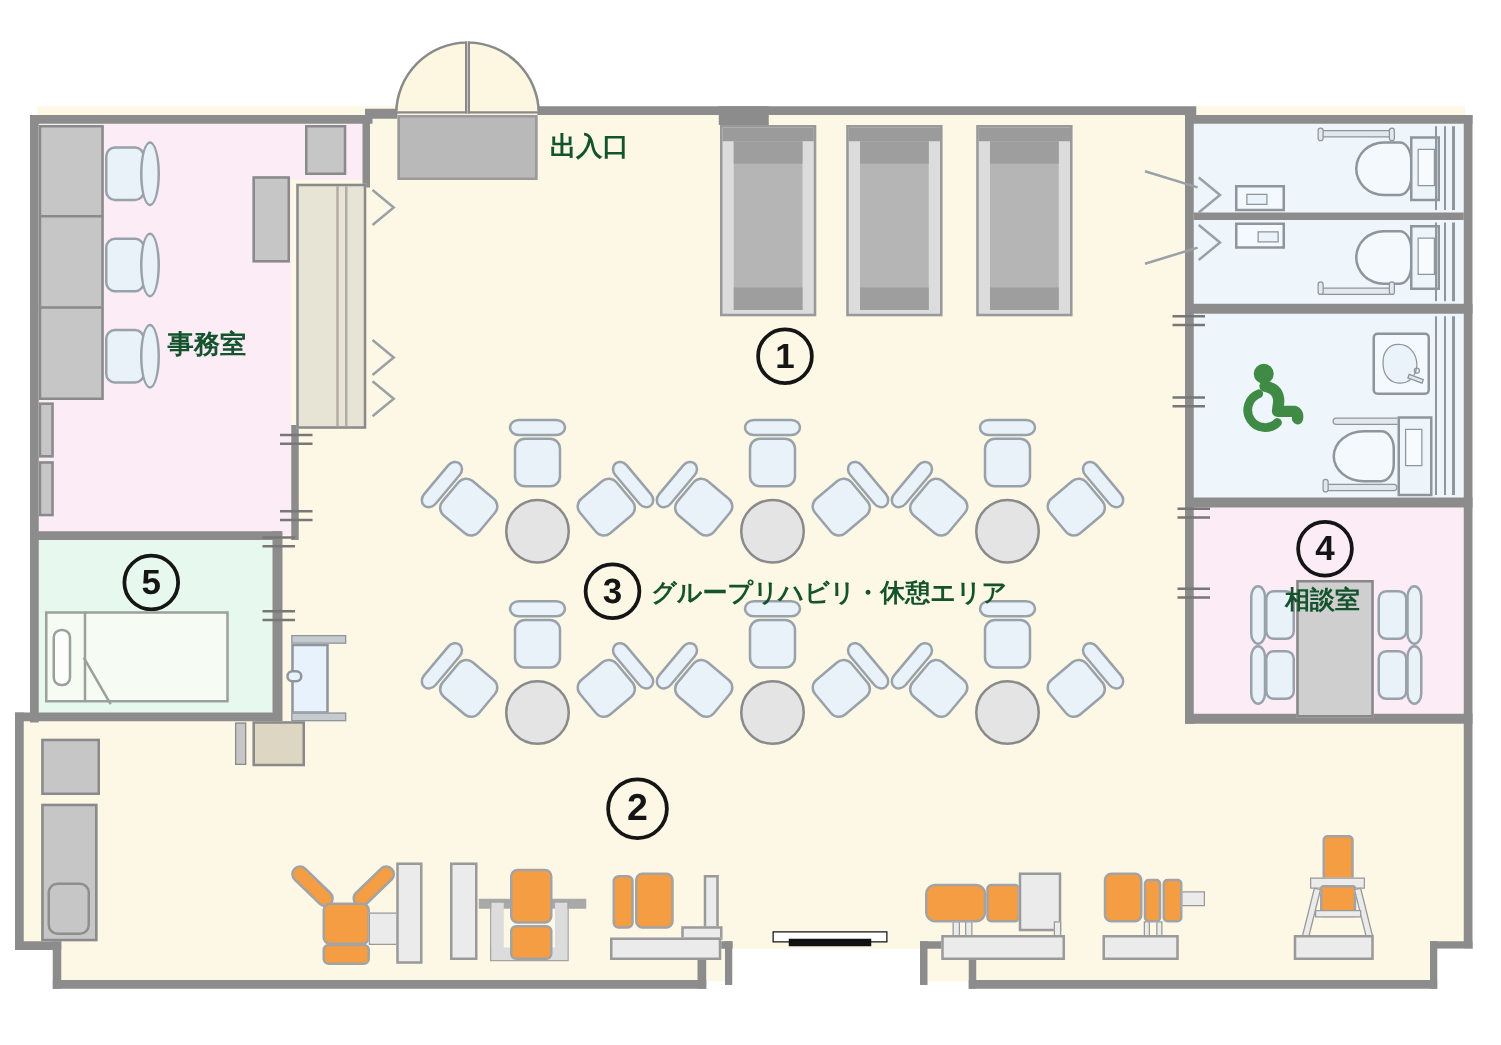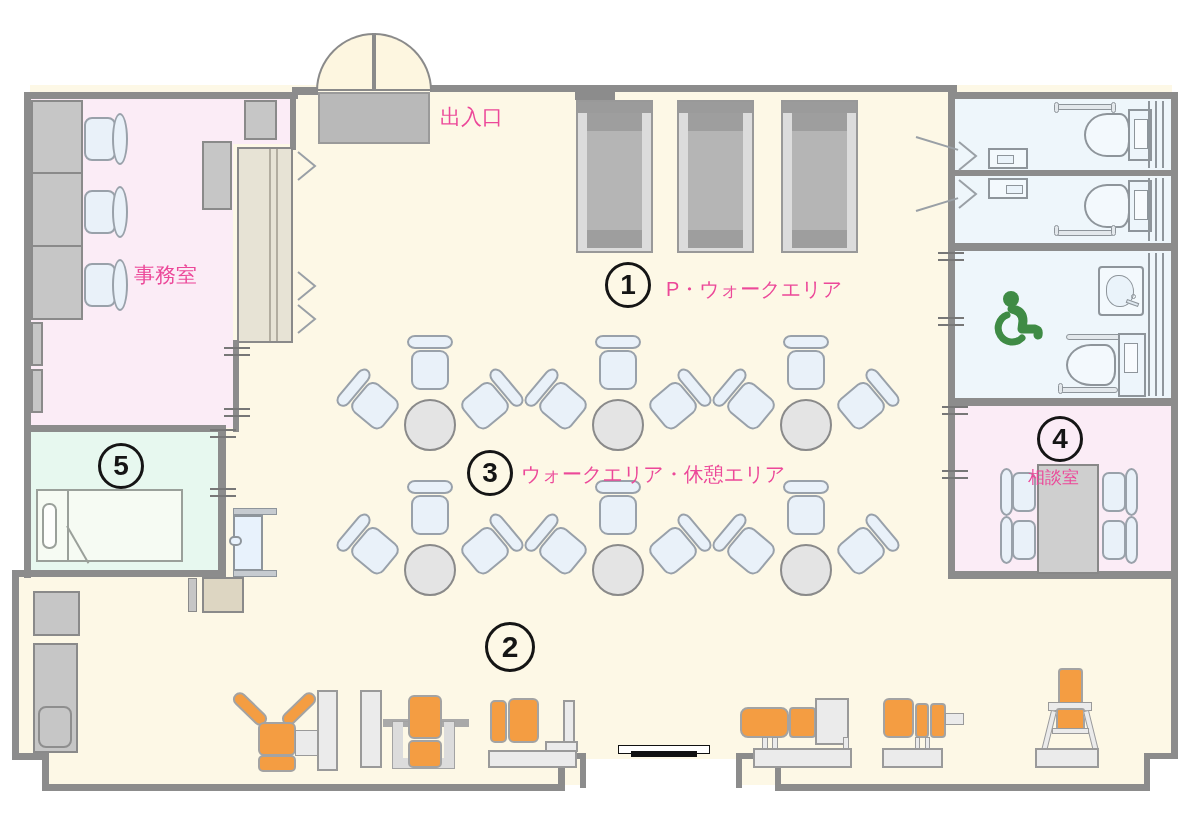--- a/index.html
+++ b/index.html
@@ -5,21 +5,21 @@
   *{box-sizing:border-box;margin:0;padding:0}
   body{background:#fff;font-family:"Liberation Sans","DejaVu Sans",sans-serif}
   #plan{position:relative;width:1201px;height:836px;background:#fff;overflow:hidden}
   .a{position:absolute}
   .floor{background:var(--floor,#fdf8e6)}
   .room-pink{background:var(--room-pink,#fbecf6)}
   .room-green{background:var(--room-green,#e7f8ef)}
   .room-blue{background:var(--room-blue,#eef6fb)}
   .w{position:absolute;background:var(--wall,#8c8c8c)}
   .white{background:#fff}
-  .lbl{font-weight:normal;color:#ec4899;white-space:nowrap}
+  .lbl{font-weight:bold;color:#14532d;white-space:nowrap}
   .numc{border:3px solid #151515;border-radius:50%;display:flex;align-items:center;justify-content:center;
         font-weight:bold;color:#151515;background:transparent}
   
   .gray{background:#c6c6c6;border:2px solid #8a8a8a}
   .lightgray{background:#ebebeb;border:2px solid #9a9a9a}
   .beige{background:#ddd6c2;border:2px solid #8a8a8a}
   
   .tread{width:77px;height:153px;background:#dcdcdc;border:2px solid #999}
   .t-console{position:absolute;left:0;top:0;right:0;height:11px;background:#9b9b9b}
   .t-belt{position:absolute;left:9px;right:9px;top:11px;bottom:3px;background:#b5b5b5}
@@ -194,21 +194,20 @@
       </div>
     </div>
   <div class="a tread" style="left:781px;top:100px">
       <div class="t-console"></div>
       <div class="t-belt">
         <div class="t-bandtop"></div>
         <div class="t-bandbot"></div>
       </div>
     </div>
   <div class="a numc" style="left:605px;top:262px;width:46px;height:46px;font-size:28px">1</div>
-  <div class="a lbl" style="left:666px;top:276px;font-size:20px">P・ウォークエリア</div>
 
   <div class="a group" style="left:345px;top:335px">
     <div class="tchair" style="left:60px;top:0">
         <div class="back"></div>
         <div class="seat"></div>
       </div>
     <div class="tchair" style="left:0;top:38px;transform:rotate(-50deg)">
         <div class="back"></div>
         <div class="seat"></div>
       </div>
@@ -287,21 +286,21 @@
         <div class="back"></div>
         <div class="seat"></div>
       </div>
     <div class="tchair" style="left:120px;top:38px;transform:rotate(50deg)">
         <div class="back"></div>
         <div class="seat"></div>
       </div>
     <div class="gtable"></div>
   </div>
   <div class="a numc" style="left:467px;top:450px;width:46px;height:46px;font-size:28px;background:var(--floor,#fdf8e6)">3</div>
-  <div class="a lbl" style="left:521px;top:461px;font-size:20px">ウォークエリア・休憩エリア</div>
+  <div class="a lbl" style="left:521px;top:461px;font-size:20px">グループリハビリ・休憩エリア</div>
 
   <div class="a numc" style="left:485px;top:622px;width:50px;height:50px;font-size:30px">2</div>
 
   <div class="a or" style="left:243px;top:688px;width:14px;height:42px;border-radius:7px;transform:rotate(-46deg)"></div>
   <div class="a or" style="left:292px;top:688px;width:14px;height:42px;border-radius:7px;transform:rotate(46deg)"></div>
   <div class="a or" style="left:258px;top:722px;width:38px;height:34px;border-radius:6px"></div>
   <div class="a or" style="left:258px;top:755px;width:38px;height:17px;border-radius:5px"></div>
   <div class="a lightgray" style="left:295px;top:730px;width:24px;height:26px;border-width:1px"></div>
   <div class="a lightgray" style="left:317px;top:690px;width:21px;height:81px"></div>
 
@@ -406,17 +405,17 @@
     </div>
   <div class="a cchair face-l" style="left:1100px;top:468px">
       <div class="back"></div>
       <div class="seat"></div>
     </div>
   <div class="a cchair face-l" style="left:1100px;top:516px">
       <div class="back"></div>
       <div class="seat"></div>
     </div>
   <div class="a numc" style="left:1037px;top:416px;width:46px;height:46px;font-size:28px">4</div>
-  <div class="a lbl" style="left:1028px;top:466px;font-size:17px;z-index:5">相談室</div>
+  <div class="a lbl" style="left:1028px;top:466px;font-size:20px;z-index:5">相談室</div>
   <div class="tick" style="left:942px;top:406px;width:26px"></div>
   <div class="tick" style="left:942px;top:470px;width:26px"></div>
 
 </div>
 
 </body></html>

